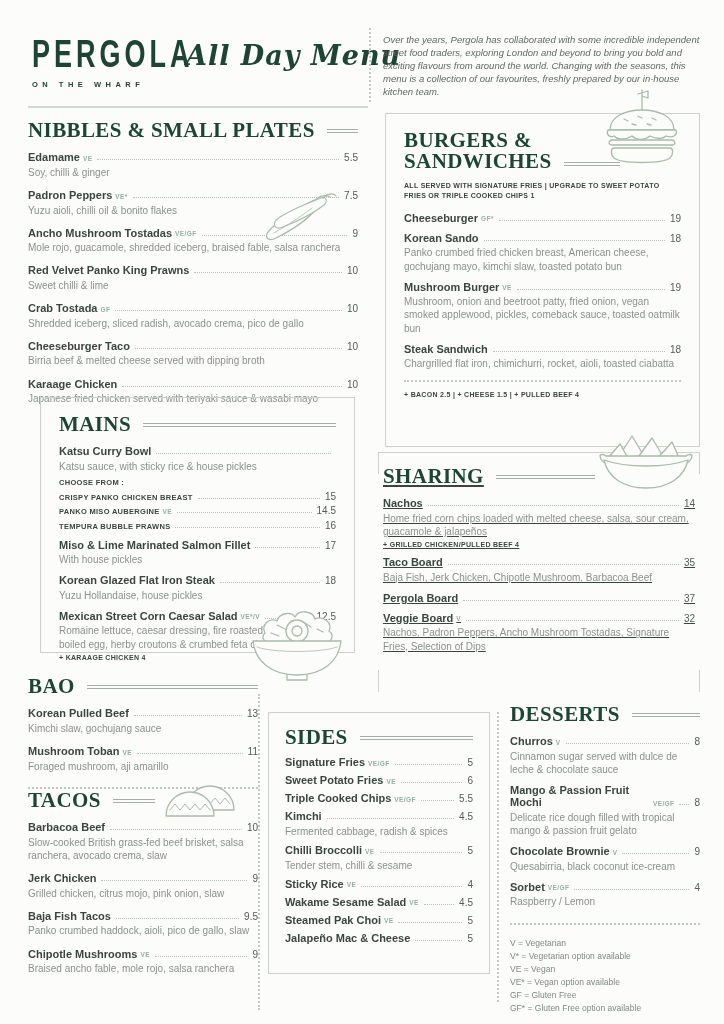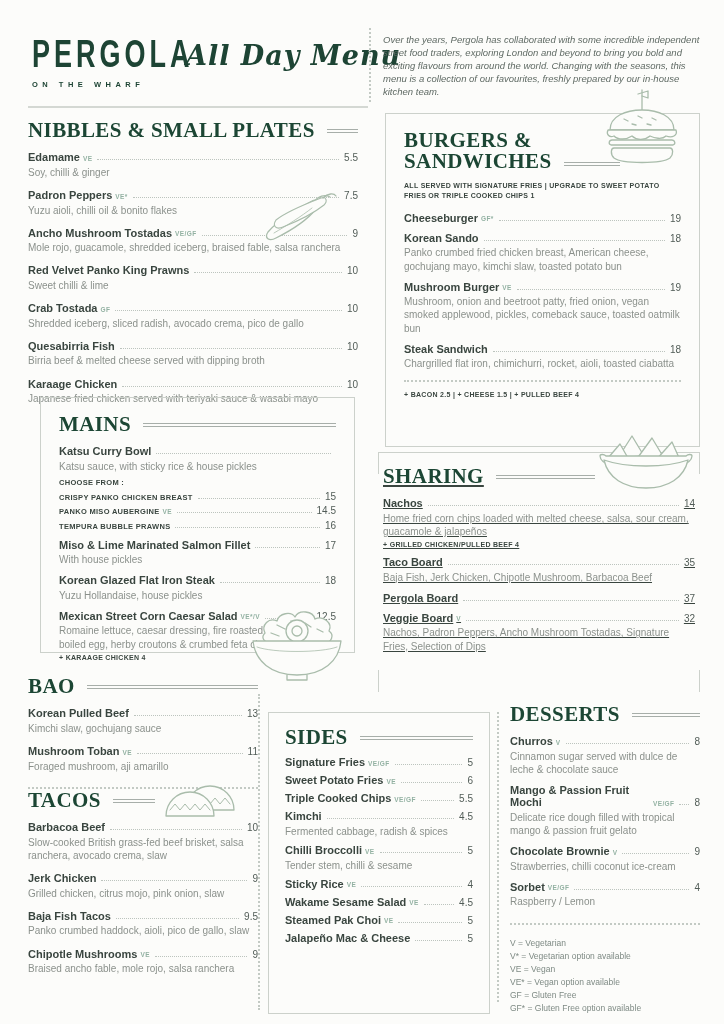--- a/index.html
+++ b/index.html
@@ -122,21 +122,21 @@
           <div class="row">
             <span class="nm">Crab Tostada</span>
             <span class="tag">GF</span>
             <span class="lead"></span>
             <span class="pr">10</span>
           </div>
           <div class="desc">Shredded iceberg, sliced radish, avocado crema, pico de gallo</div>
         </div>
         <div class="item">
           <div class="row">
-            <span class="nm">Quesabirria Fish</span>
+            <span class="nm">Cheeseburger Taco</span>
             <span class="lead"></span>
             <span class="pr">10</span>
           </div>
           <div class="desc">Birria beef &amp; melted cheese served with dipping broth</div>
         </div>
         <div class="item">
           <div class="row">
             <span class="nm">Karaage Chicken</span>
             <span class="lead"></span>
             <span class="pr">10</span>
@@ -409,21 +409,21 @@
   <svg class="illu abs" style="left:158px; top:770px;" width="84" height="54" viewBox="0 0 84 54">
     <path class="bg" d="M28 40 A24 24 0 0 1 76 40 Z"></path>
     <path d="M32 34 l5-6 5 6 5-6 5 6 5-6 5 6 5-6 5 6" style="stroke-width:1"></path>
     <path class="bg" d="M8 46 A24 24 0 0 1 56 46 Z"></path>
     <path d="M12 40 l5-6 5 6 5-6 5 6 5-6 5 6 5-6 5 6" style="stroke-width:1"></path>
   </svg>
 
   <div class="abs vdot" style="left:258px; top:694px; height:316px;"></div>
   <div class="abs vdot" style="left:497px; top:712px; height:290px;"></div>
 
-  <div class="abs box" style="left:268px; top:712px; width:222px; height:302px; padding:14px 16px;">
+  <div class="abs box" style="left:268px; top:712px; width:222px; height:262px; padding:14px 16px;">
     <div class="sec-h" style="margin-bottom:8px;">
         <span class="t">SIDES</span>
         <span class="dline"></span>
       </div>
     <div class="xtight">
         <div class="item">
           <div class="row">
             <span class="nm">Signature Fries</span>
             <span class="tag">VE/GF</span>
             <span class="lead"></span>
@@ -521,21 +521,21 @@
           </div>
           <div class="desc">Delicate rice dough filled with tropical mango &amp; passion fruit gelato</div>
         </div>
         <div class="item">
           <div class="row">
             <span class="nm">Chocolate Brownie</span>
             <span class="tag">V</span>
             <span class="lead"></span>
             <span class="pr">9</span>
           </div>
-          <div class="desc">Strawberries, chilli coconut ice-cream</div>
+          <div class="desc">Quesabirria, black coconut ice-cream</div>
         </div>
         <div class="item">
           <div class="row">
             <span class="nm">Sorbet</span>
             <span class="tag">VE/GF</span>
             <span class="lead"></span>
             <span class="pr">4</span>
           </div>
           <div class="desc">Raspberry / Lemon</div>
         </div>

